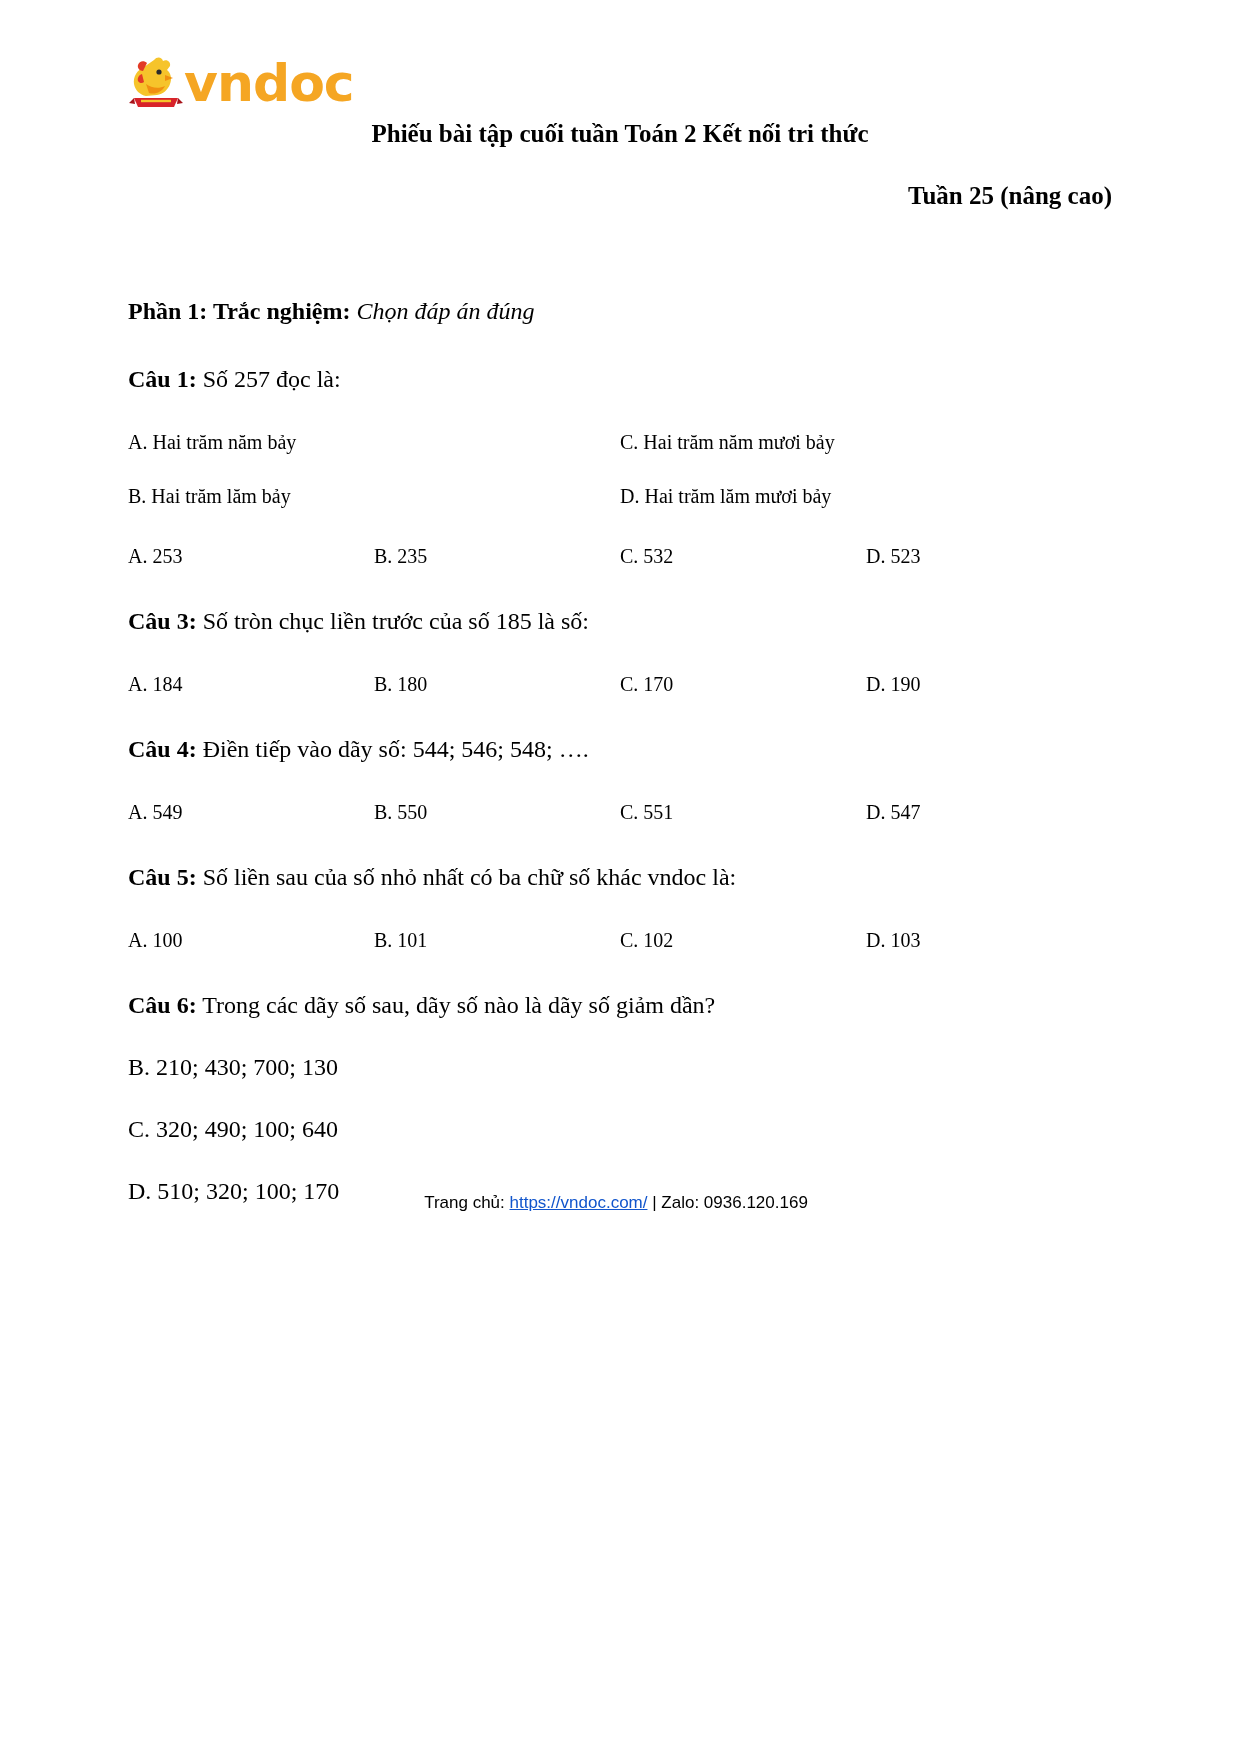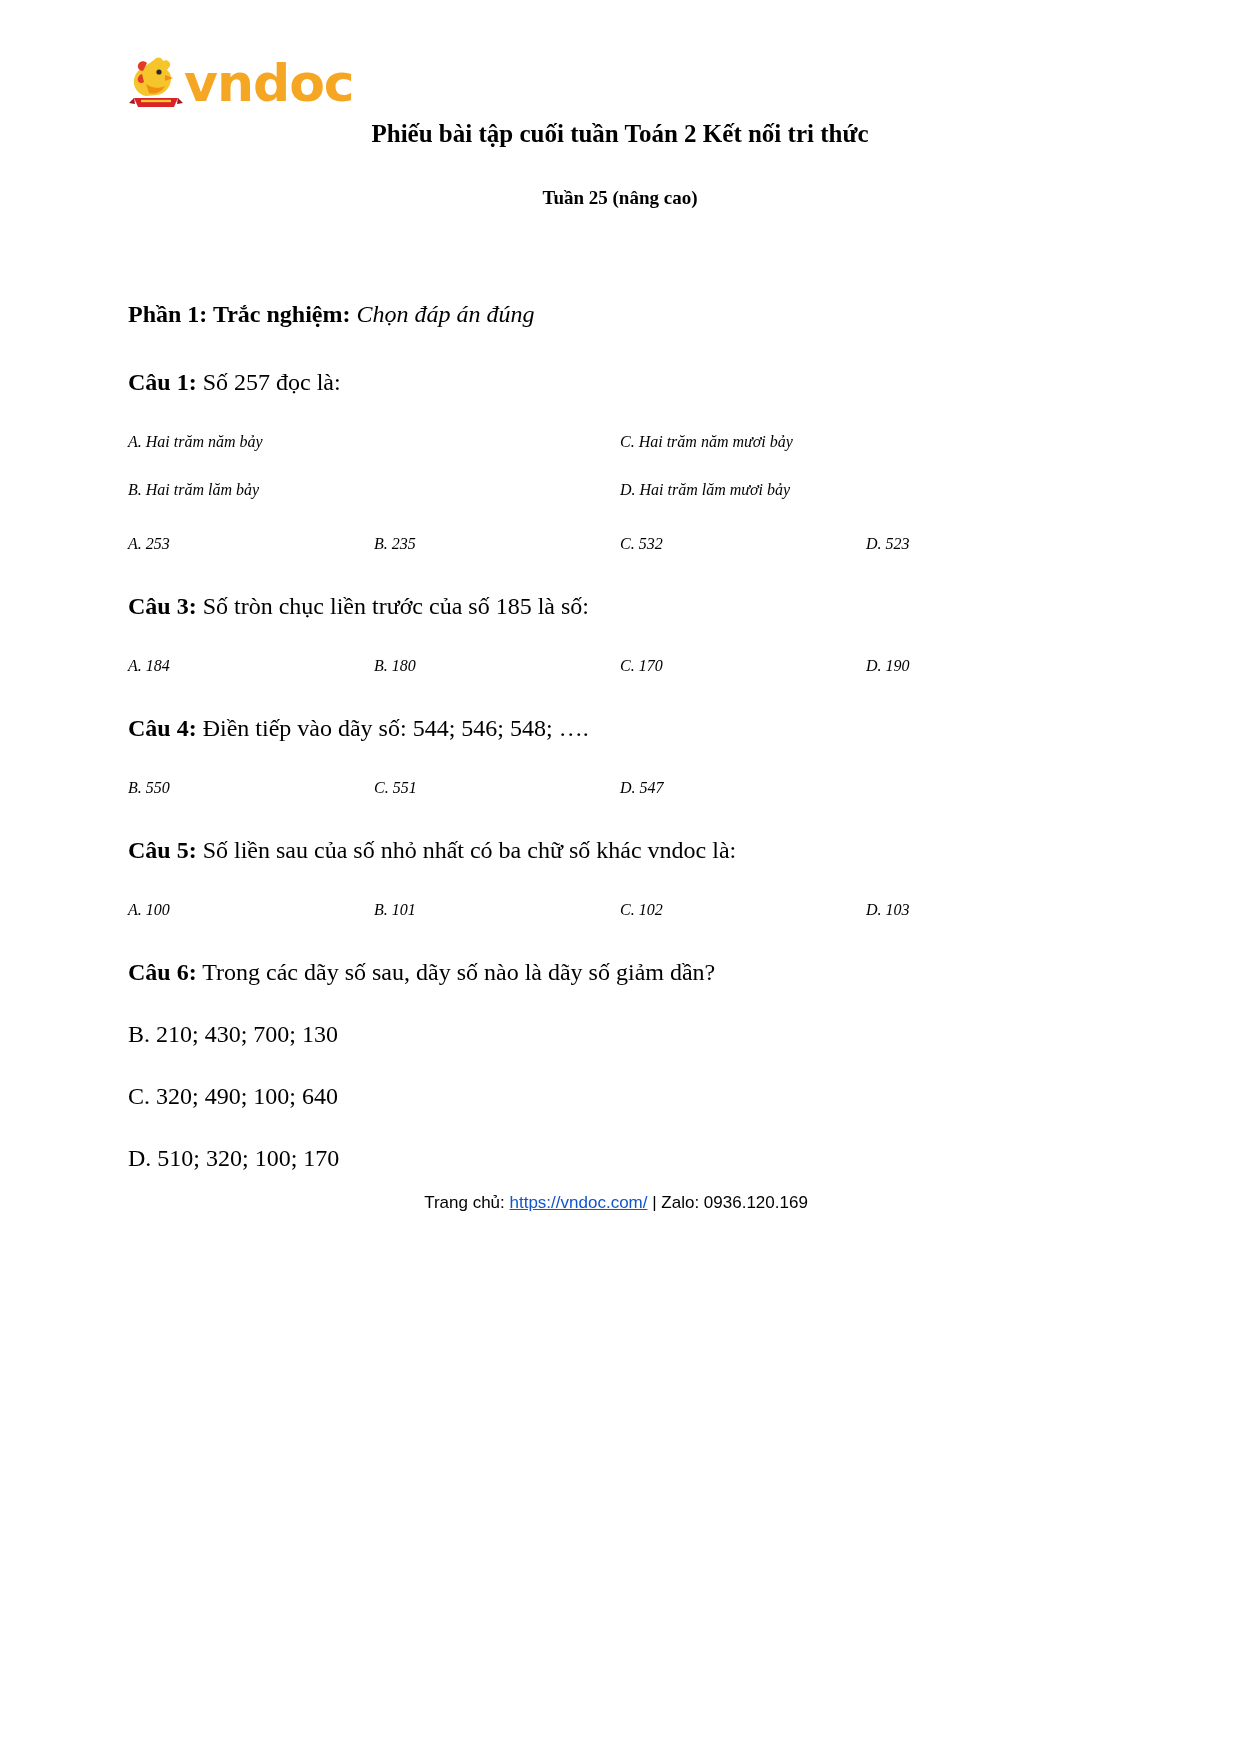--- a/index.html
+++ b/index.html
@@ -54,25 +54,25 @@
   
   .doc-title {
     text-align: center;
     font-weight: bold;
     font-size: 25px;
     line-height: 1.45;
     margin: 0;
     padding-top: 116px;
   }
   .doc-subtitle {
-    text-align: center;
+    text-align: right;
     font-weight: bold;
-    font-size: 19px;
+    font-size: 25px;
     line-height: 1.45;
-    margin: 6px;
+    margin: 0;
     padding-top: 26px;
   }
 
   
   .section-line {
     font-size: 24px;
     line-height: 1.5;
     margin: 0;
     padding-top: 78px;
   }
@@ -83,24 +83,23 @@
     font-size: 24px;
     line-height: 1.5;
     margin: 0;
     padding-top: 32px;
   }
   .question .q-label { font-weight: bold; }
 
   .answers-2col,
   .answers-4col {
     display: flex;
-    font-size: 16px;
+    font-size: 20px;
     line-height: 1.5;
     padding-top: 30px;
-    font-style: italic;
   }
   .answers-2col .opt { width: 50%; }
   .answers-4col .opt { width: 25%; }
 
   .answers-2col.tight { padding-top: 24px; }
 
   .answers-stack {
     font-size: 24px;
     line-height: 1.5;
   }
@@ -181,20 +180,21 @@
     <span class="opt">B. 180</span>
     <span class="opt">C. 170</span>
     <span class="opt">D. 190</span>
   </div>
 
   <p class="question">
     <span class="q-label">Câu 4:</span>
     <span>Điền tiếp vào dãy số: 544; 546; 548; ….</span>
   </p>
   <div class="answers-4col">
+    <span class="opt">A. 549</span>
     <span class="opt">B. 550</span>
     <span class="opt">C. 551</span>
     <span class="opt">D. 547</span>
   </div>
 
   <p class="question">
     <span class="q-label">Câu 5:</span>
     <span>Số liền sau của số nhỏ nhất có ba chữ số khác vndoc là:</span>
   </p>
   <div class="answers-4col">

